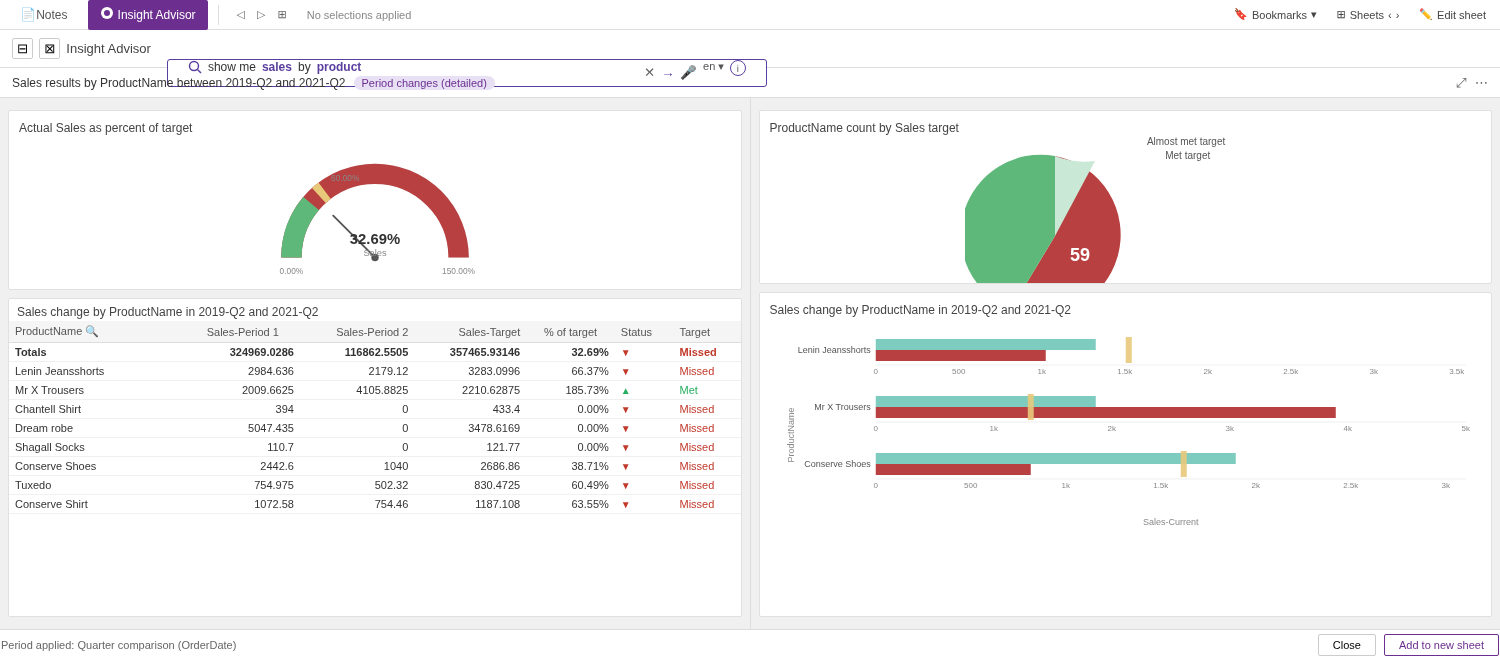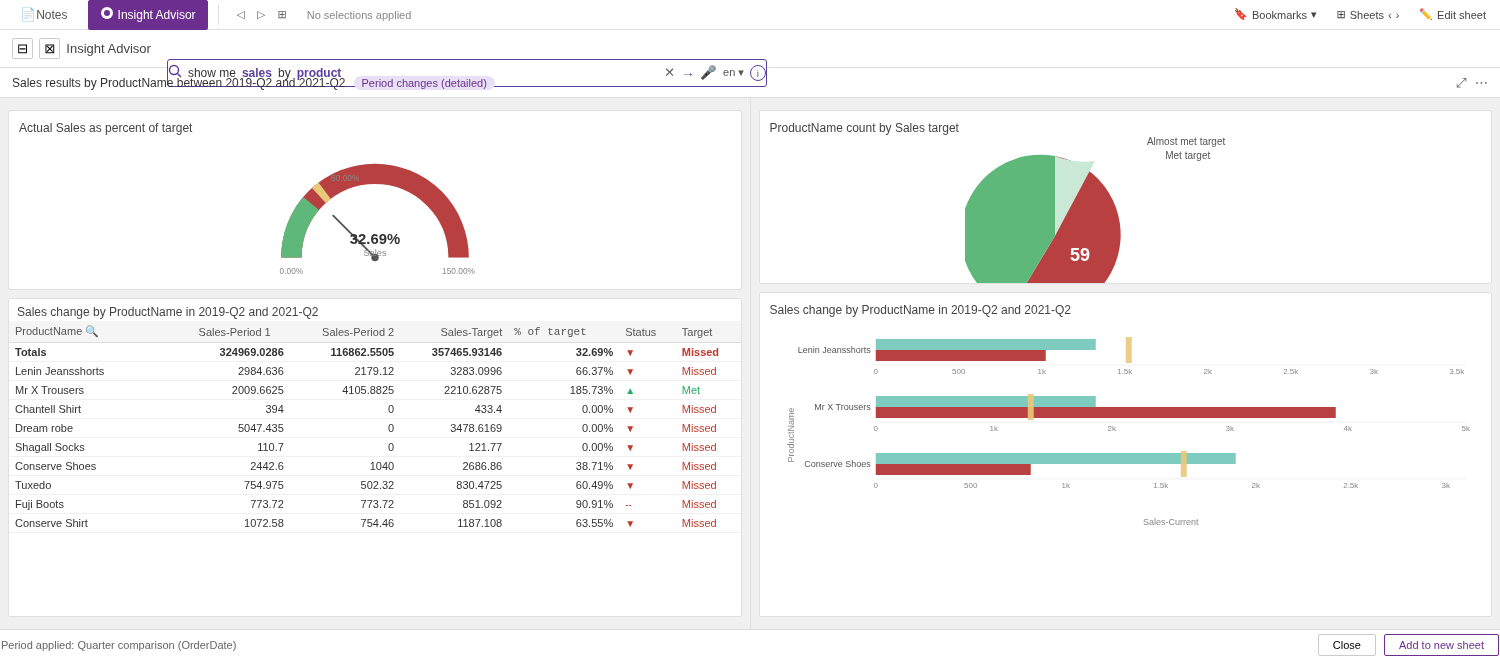--- a/index.html
+++ b/index.html
@@ -23,22 +23,22 @@
     }
 
     
     .toolbar2 {
       display: flex; align-items: center; height: 38px; background: #fff;
       border-bottom: 1px solid #ddd; padding: 0 12px; gap: 6px;
     }
     .panel-toggle { background: none; border: 1px solid #ccc; cursor: pointer; padding: 2px 4px; border-radius: 2px; }
     .app-title { font-size: 13px; color: #444; margin-right: 10px; }
     .search-bar {
-      flex: 1; max-width: 600px; display: flex; align-items: center;
-      border: 1.5px solid #5b3fa0; border-radius: 3px; height: 28px; padding: 0 0; background: #fff;
+      flex: 1; max-width: 600px; display: flex; 
+      border: 1.5px solid #5b3fa0; border-radius: 3px; height: 28px; padding: 0 20px; background: #fff;
       gap: 6px;
       margin-top: 48px;
     }
     .search-icon-btn { background: none; border: none; cursor: pointer; color: #666; }
 
     
     .result-header {
       display: flex; align-items: center; height: 30px; background: #fff;
       border-bottom: 1px solid #ddd; padding: 0 12px; gap: 8px;
     }
@@ -239,21 +239,21 @@
         <table>
           <thead>
             <tr>
               <th style="min-width:130px;">
                 ProductName
                 <span style="cursor:pointer; color:#888;">🔍</span>
               </th>
               <th style="text-align:center;">Sales-Period 1</th>
               <th style="text-align:right;">Sales-Period 2</th>
               <th style="text-align:right;">Sales-Target</th>
-              <th style="text-align:left;font-family:Liberation Mono, monospace;">% of target</th>
+              <th style="text-align:center;">% of target</th>
               <th>Status</th>
               <th>Target</th>
             </tr>
           </thead>
           <tbody id="table-body">
 
             <tr class="totals-row">
               <td>Totals</td>
               <td class="num">324969.0286</td>
               <td class="num">116862.5505</td>
@@ -319,29 +319,20 @@
               <tr>
       <td>Tuxedo</td>
       <td class="num">754.975</td>
       <td class="num">502.32</td>
       <td class="num">830.4725</td>
       <td class="num">60.49%</td>
       <td><span class="arrow-down">▼</span></td>
       <td class="missed">Missed</td>
     </tr>
               <tr>
-      <td>Fuji Boots</td>
-      <td class="num">773.72</td>
-      <td class="num">773.72</td>
-      <td class="num">851.092</td>
-      <td class="num">90.91%</td>
-      <td><span class="arrow-down">--</span></td>
-      <td class="missed">Missed</td>
-    </tr>
-              <tr>
       <td>Conserve Shirt</td>
       <td class="num">1072.58</td>
       <td class="num">754.46</td>
       <td class="num">1187.108</td>
       <td class="num">63.55%</td>
       <td><span class="arrow-down">▼</span></td>
       <td class="missed">Missed</td>
     </tr>
             </tbody>
         </table>

